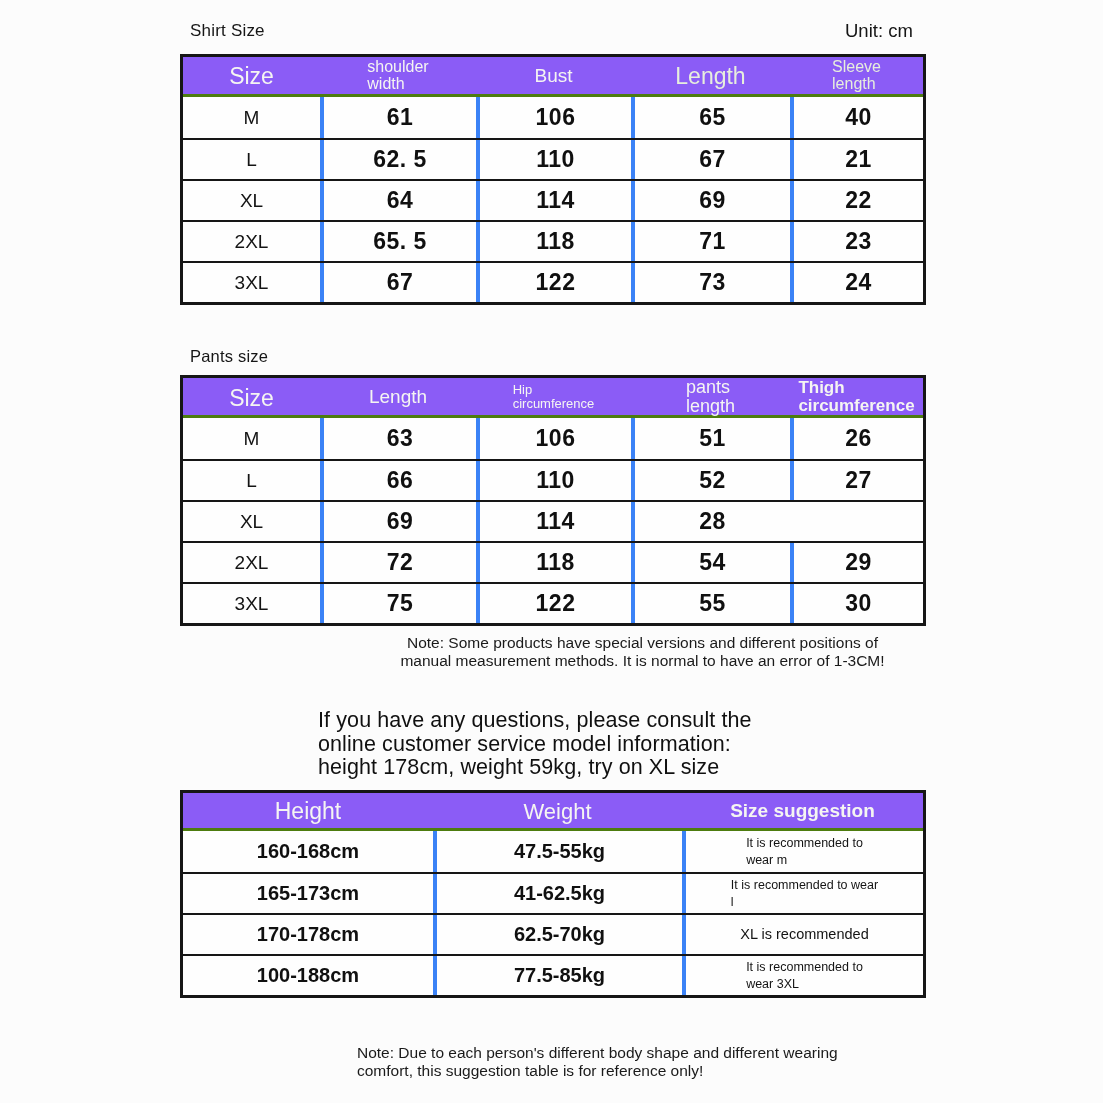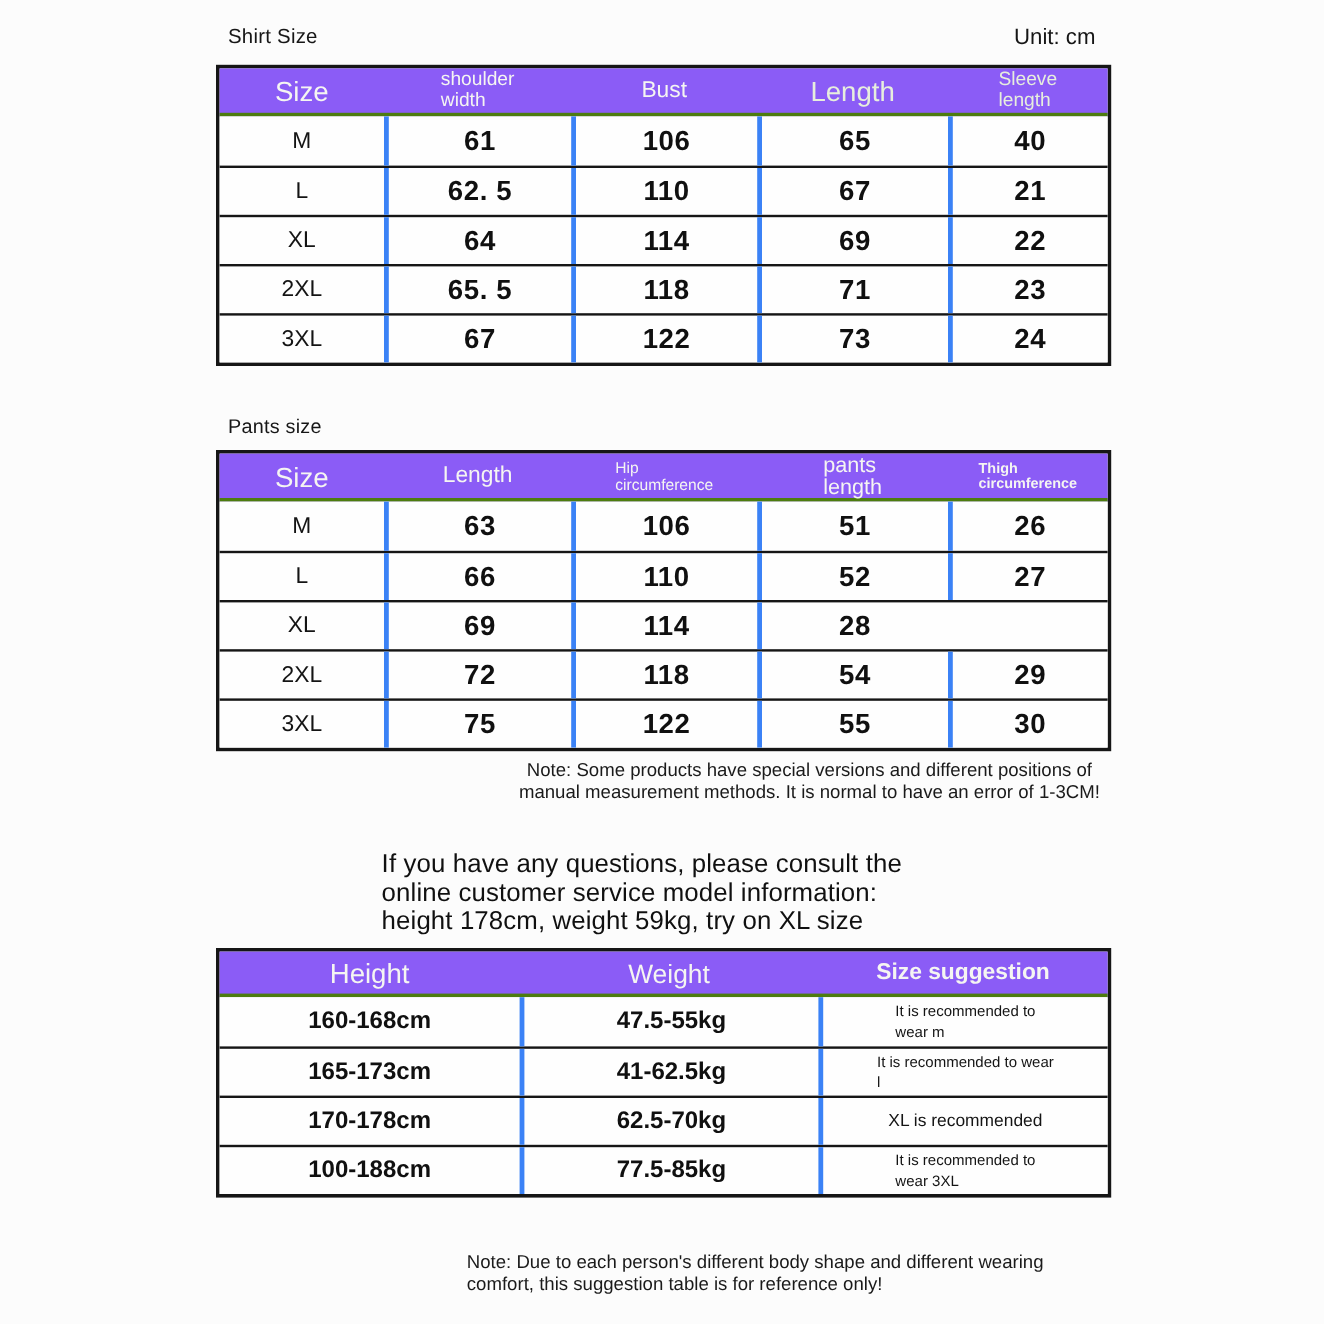--- a/index.html
+++ b/index.html
@@ -29,21 +29,21 @@
     color:#f5f5f2;
     height:40px;
     border-bottom:3px solid #4d7c0f;
   }
   .tbl-header .hcell { text-align:center; line-height:1.05; }
   .hcell .hinner { display:inline-block; text-align:left; white-space:pre-line; vertical-align:middle; }
   .h-size   { font-size:23px; font-weight:400; }
   .h-med    { font-size:19px; font-weight:500; }
   .h-small  { font-size:16px; font-weight:400; }
   .h-tiny   { font-size:13px; font-weight:400; }
-  .h-bold   { font-size:12px; font-weight:700; }
+  .h-bold   { font-size:17px; font-weight:700; }
   .h-green  { color:#e7eedd; }
   .h-big    { font-size:23px; font-weight:400; }
 
   .tbl-row {
     display:grid;
     align-items:center;
     height:41px;
     background:#fefefe;
   }
   .tbl-row + .tbl-row { border-top:2px solid #161616; }
@@ -66,21 +66,20 @@
   .sugg .sinner { display:inline-block; text-align:left; white-space:pre-line; line-height:1.3; }
   .sugg-sm .sinner { font-size:12.5px; font-weight:500; }
   .sugg-md .sinner { font-size:14.5px; font-weight:500; }
   .sugg-lg .sinner { font-size:16.5px; font-weight:500; }
 
   .note-text {
     font-size:15.5px;
     line-height:18px;
     color:#1a1a1a;
     font-weight:500;
-    margin-left:32px;
   }
   .consult {
     font-size:21.5px;
     line-height:23.5px;
     color:#101010;
     font-weight:500;
     letter-spacing:.1px;
   }
 </style>
 </head>

